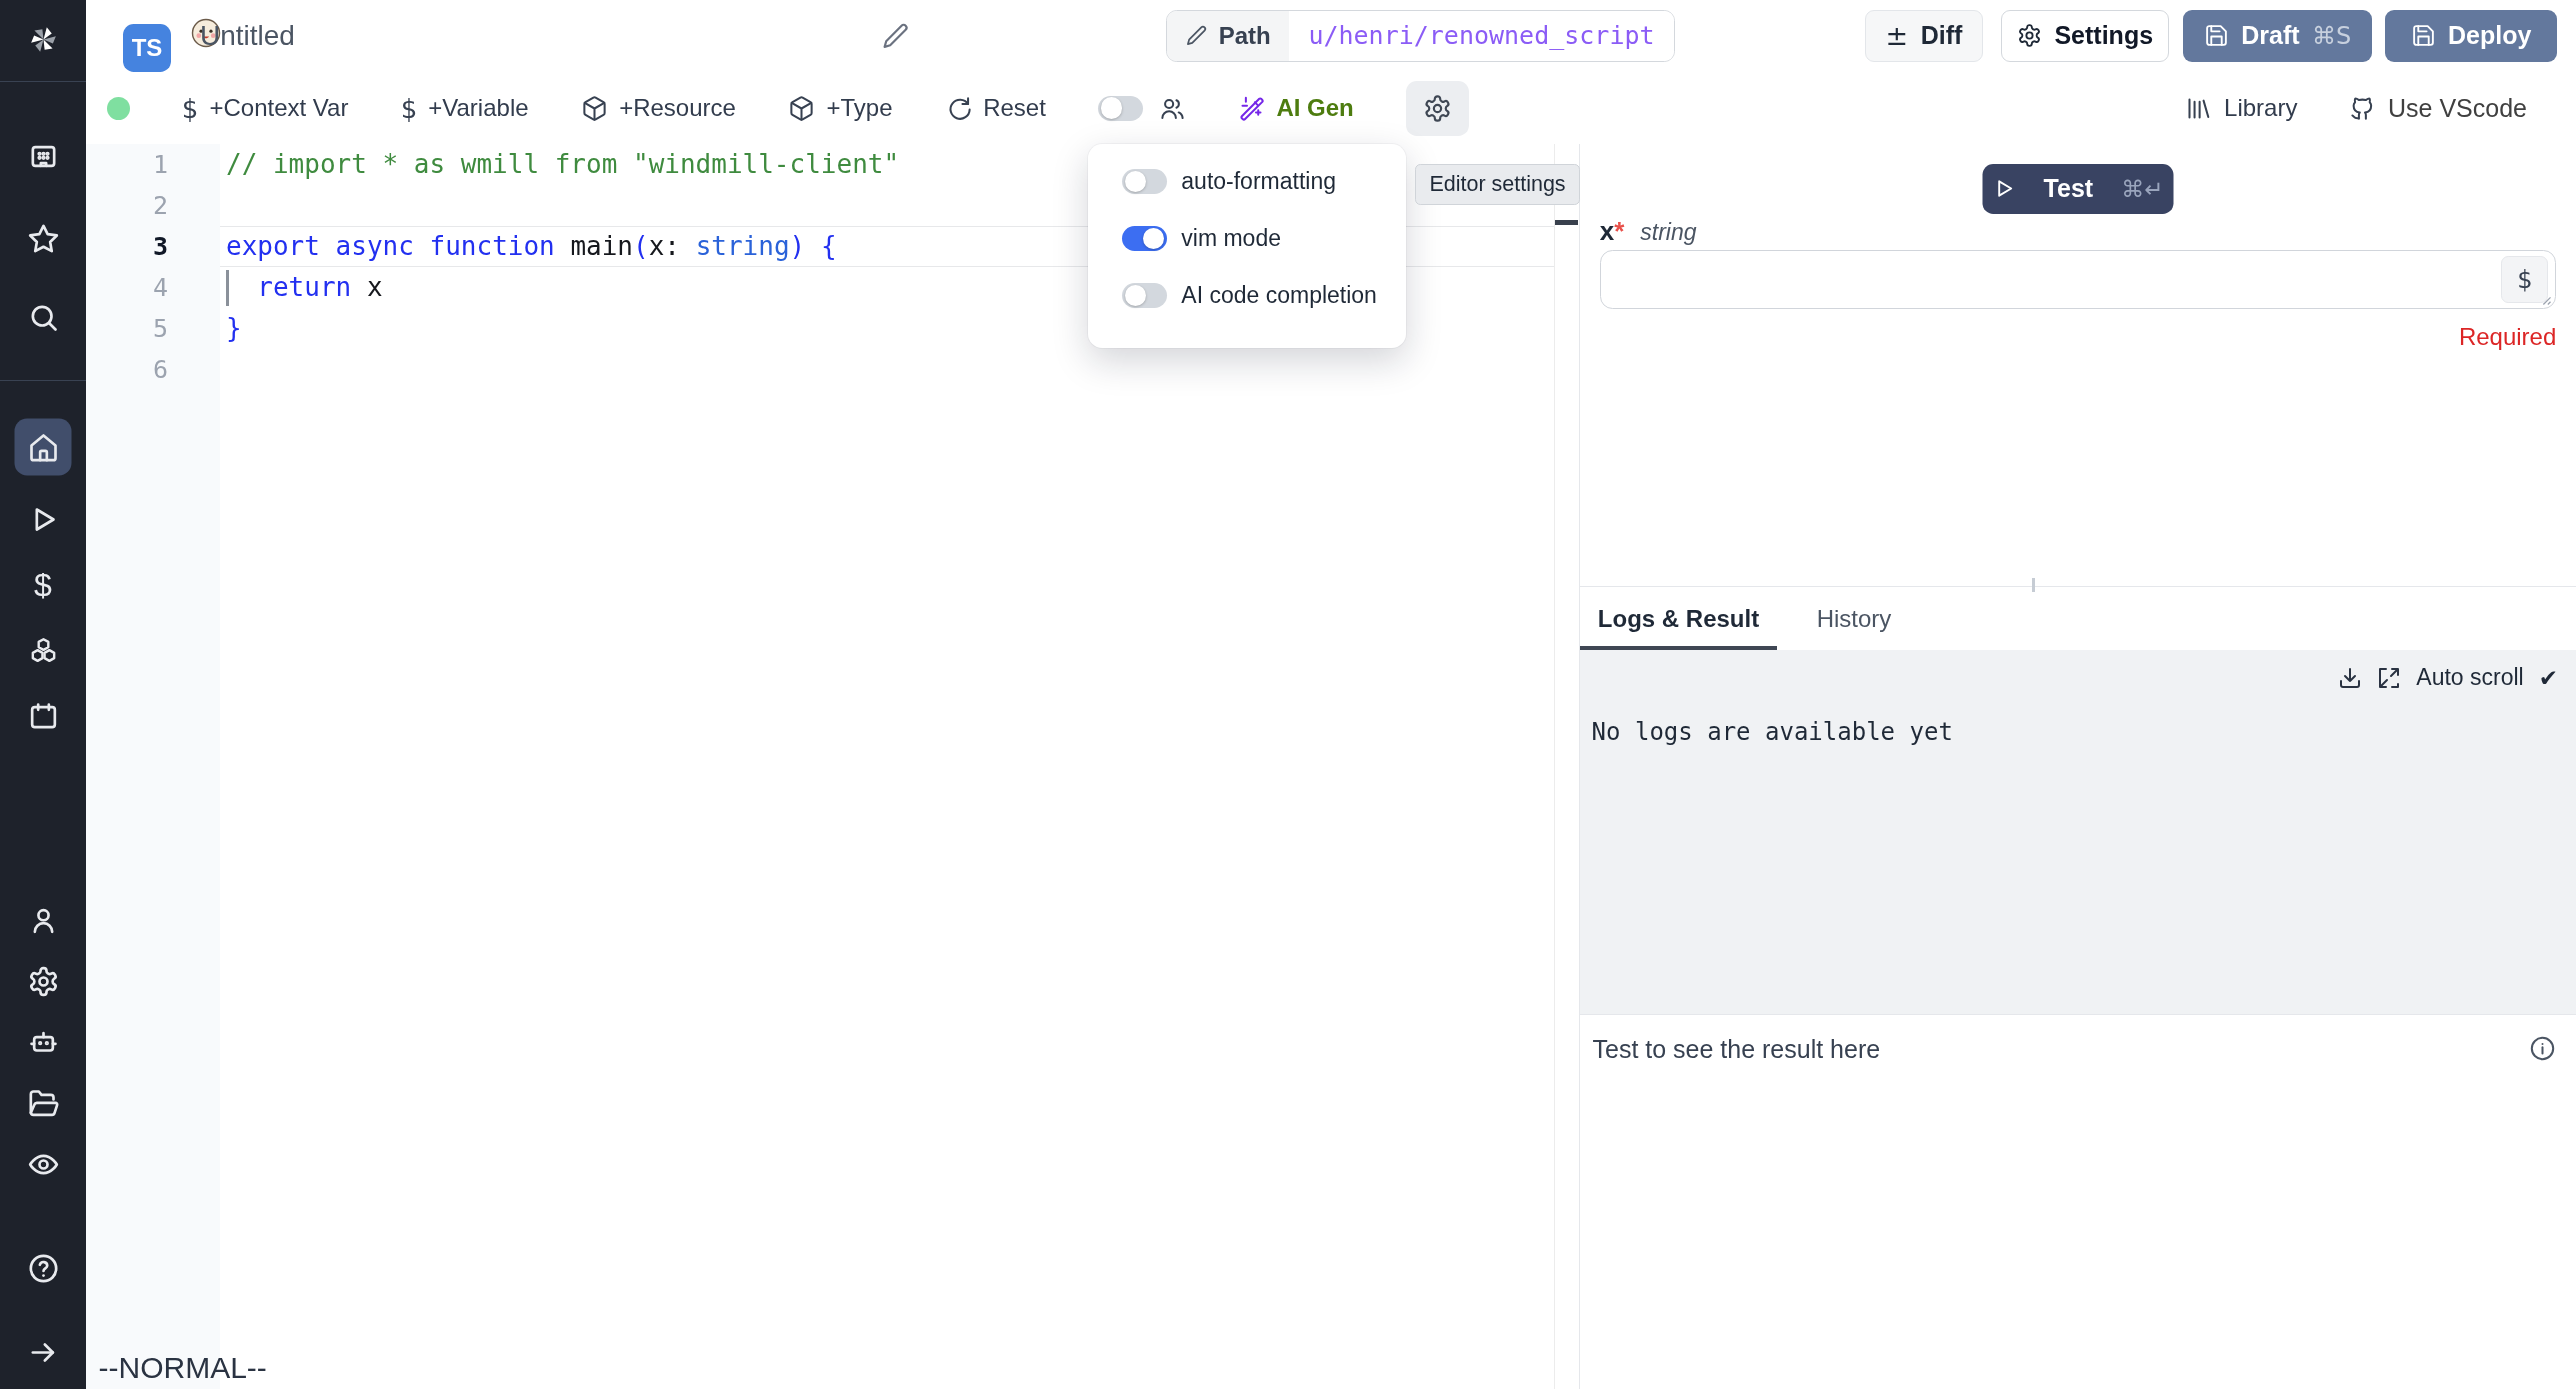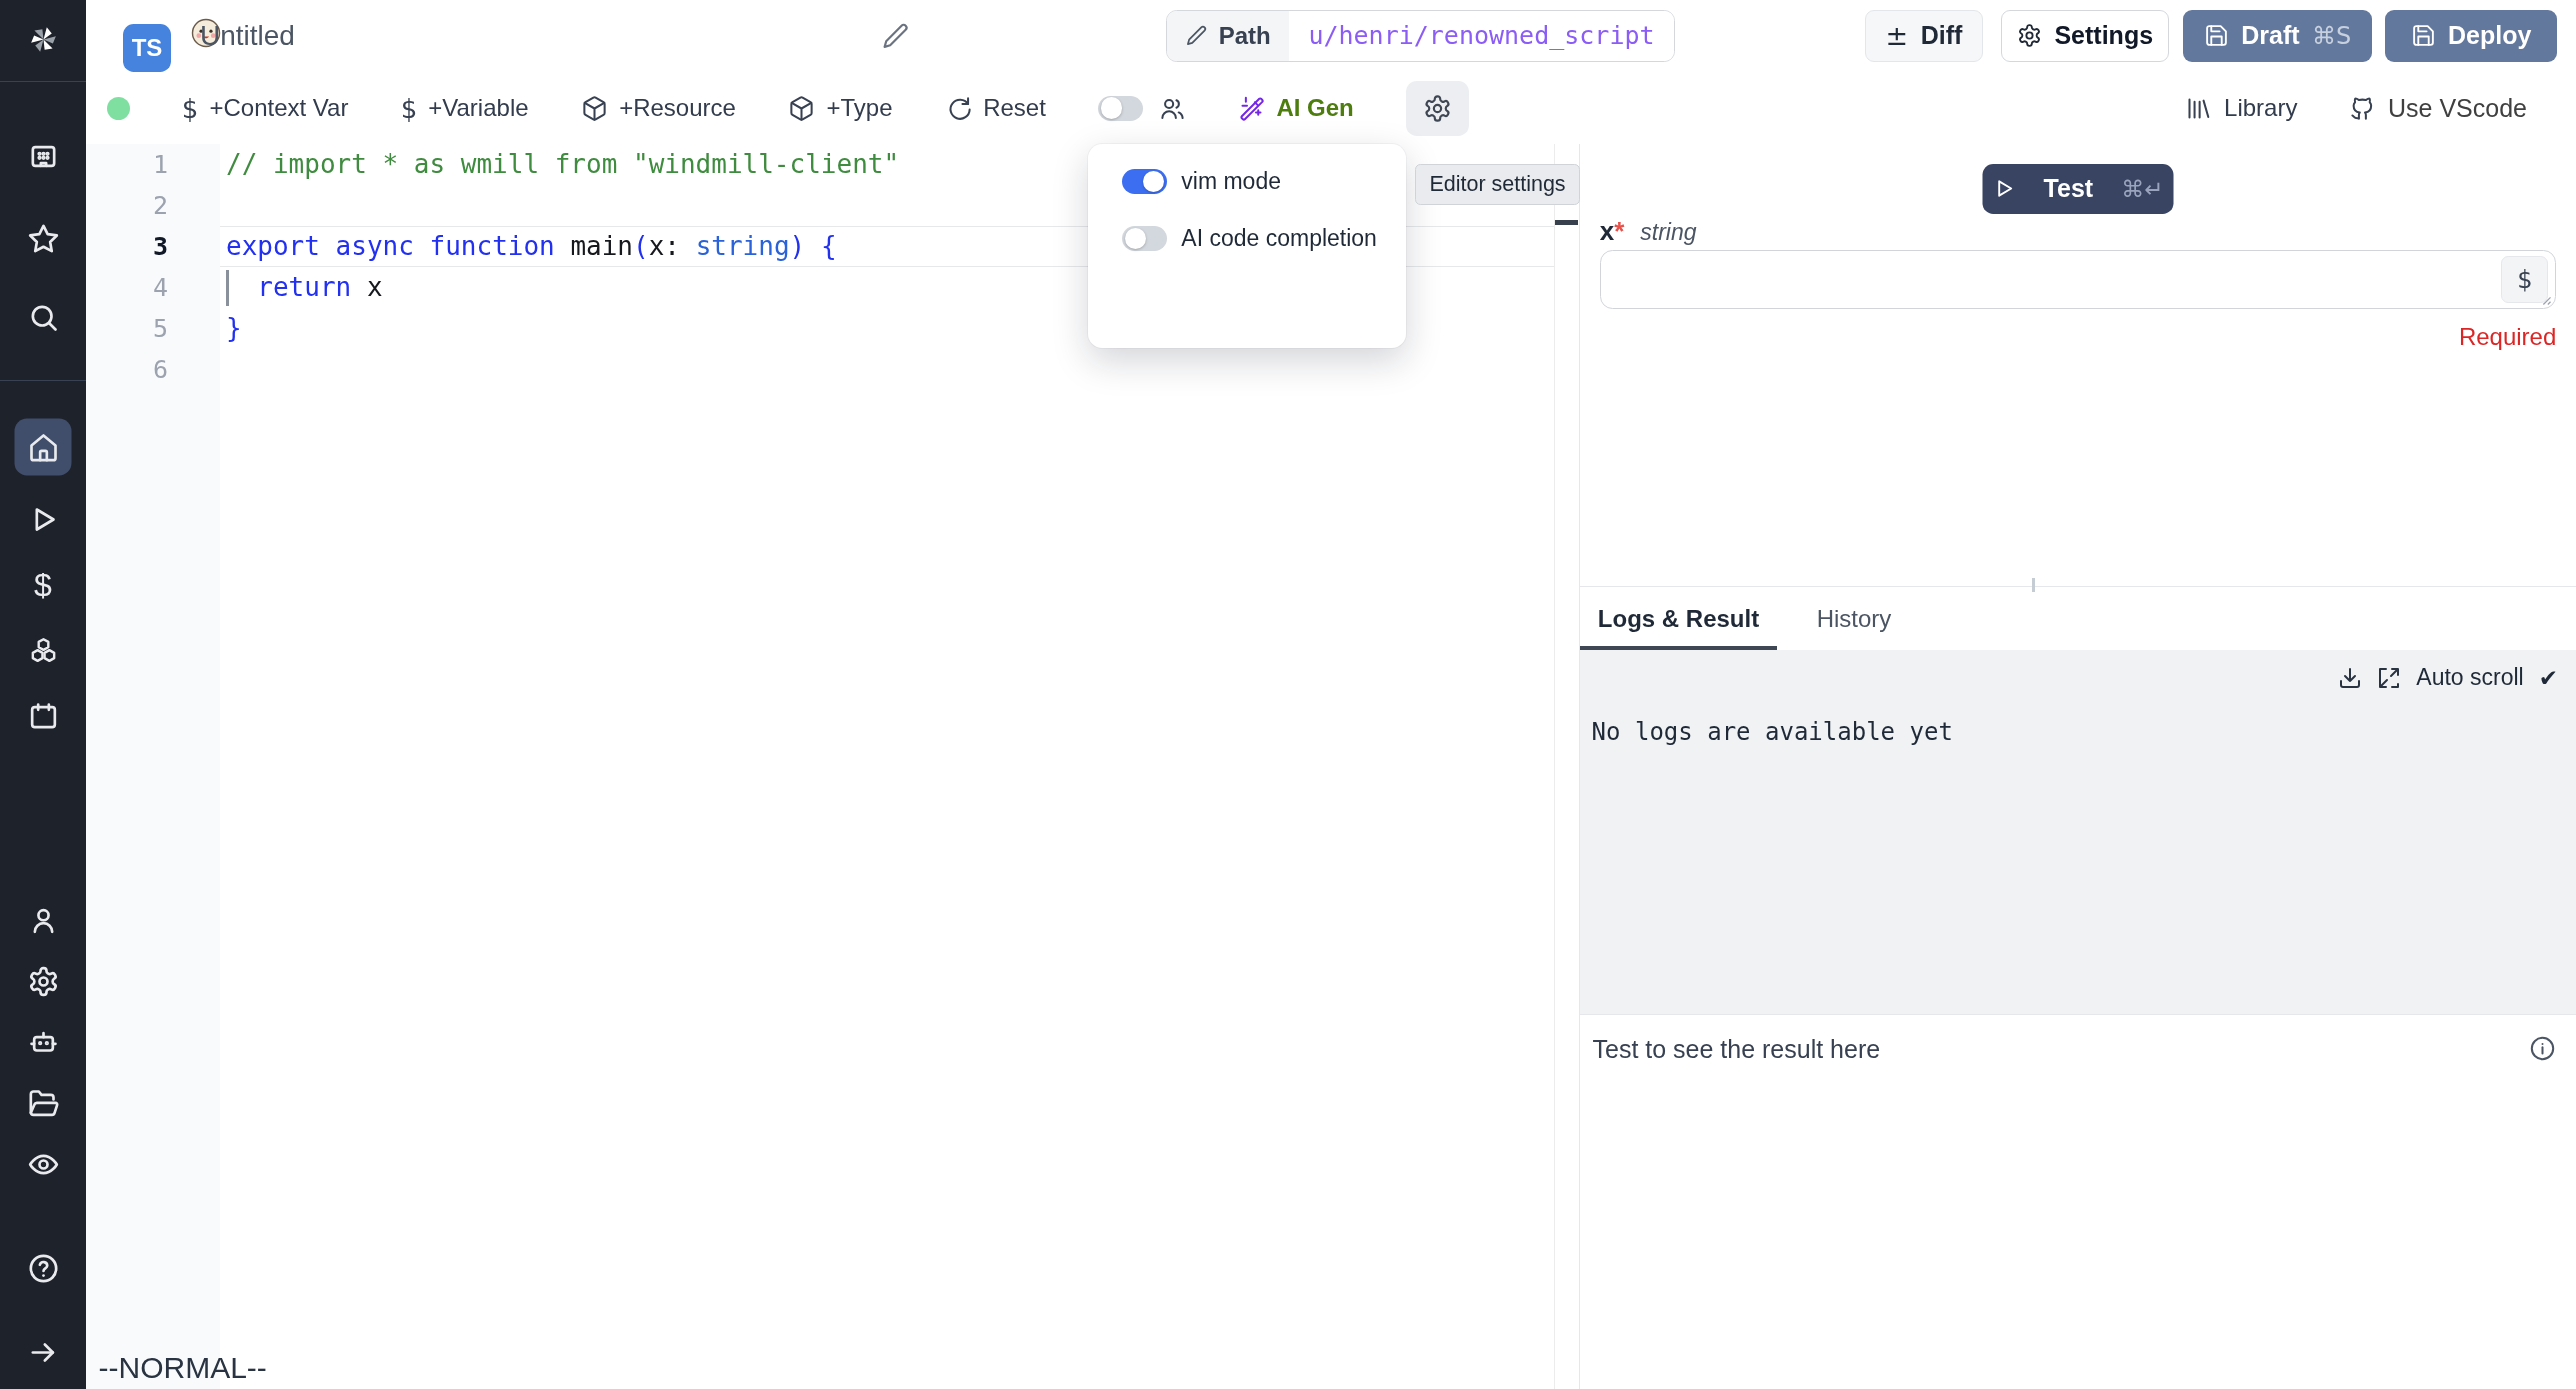--- a/index.html
+++ b/index.html
@@ -452,20 +452,26 @@
               <path d="M12 16.5v-5.5"></path>
               <path d="M12 8h.01"></path>
           </svg>
         </div>
       </div>
     </div>
   </div>
 
   <div class="dropdown" id="menu-rows">
       <div class="menu-row">
+        <div class="toggle">
+          <div class="knob"></div>
+        </div>
+        <span class="menu-label">auto-formatting</span>
+      </div>
+      <div class="menu-row">
         <div class="toggle on">
           <div class="knob"></div>
         </div>
         <span class="menu-label">vim mode</span>
       </div>
       <div class="menu-row">
         <div class="toggle">
           <div class="knob"></div>
         </div>
         <span class="menu-label">AI code completion</span>

